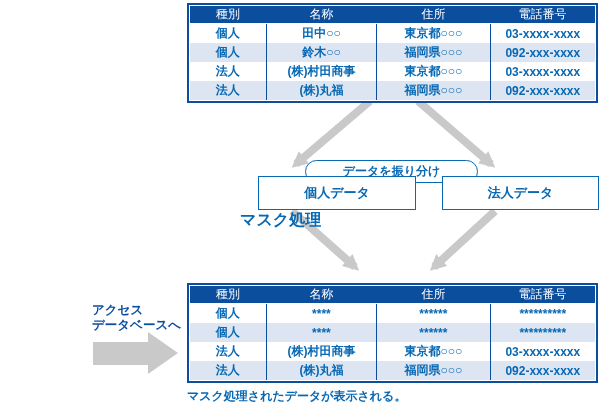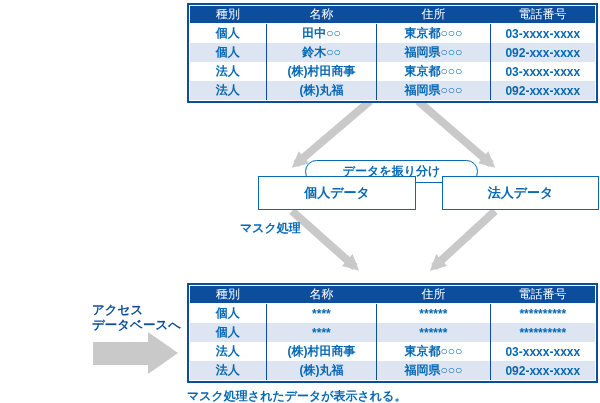--- a/index.html
+++ b/index.html
@@ -55,21 +55,21 @@
   }
   .pill-sort  { left:305px; top:116px; width:173px; height:23px; font-size:12px;margin-top:44px; }
   .pill-merge { left:303px; top:239px; width:175px; height:22px; font-size:11px; }
   .fbox {
     position:absolute; box-sizing:border-box; background:#fff; z-index:3;
     border:1.5px solid var(--blue); color:var(--blue); font-size:13px;
     display:flex; align-items:center; justify-content:center; white-space:nowrap;
   }
   .fbox-personal  { left:226px; top:176px; width:158px; height:34px;margin-left:32px; }
   .fbox-corporate { left:442px; top:176px; width:157px; height:34px; }
-  .mask-label { position:absolute; left:240px; top:220px; color:var(--blue); font-size:12px; z-index:3; white-space:nowrap; }
+  .mask-label { position:absolute; left:240px; top:210px; color:var(--blue); font-size:16px; z-index:3; white-space:nowrap; }
   .caption    { position:absolute; left:187px; top:388px; color:var(--blue); font-size:12px; z-index:3; white-space:nowrap; }
 </style>
 </head>
 <body>
 
 <div class="canvas">
 
 
   <div class="db-label">
     <div>アクセス</div>

